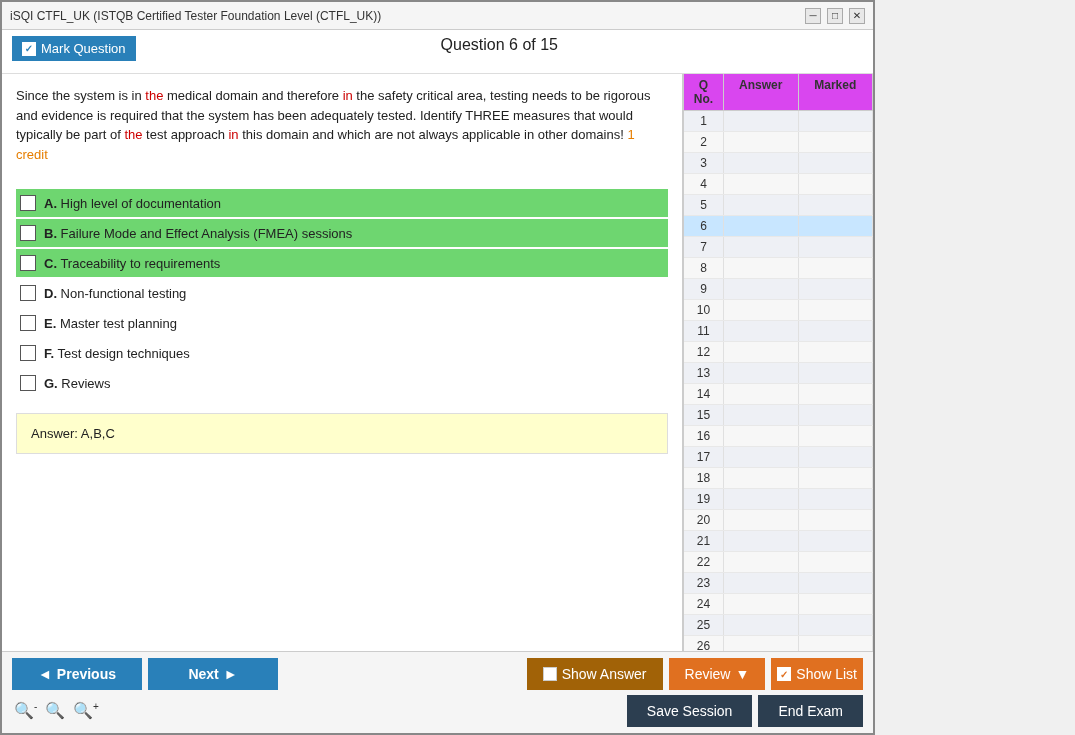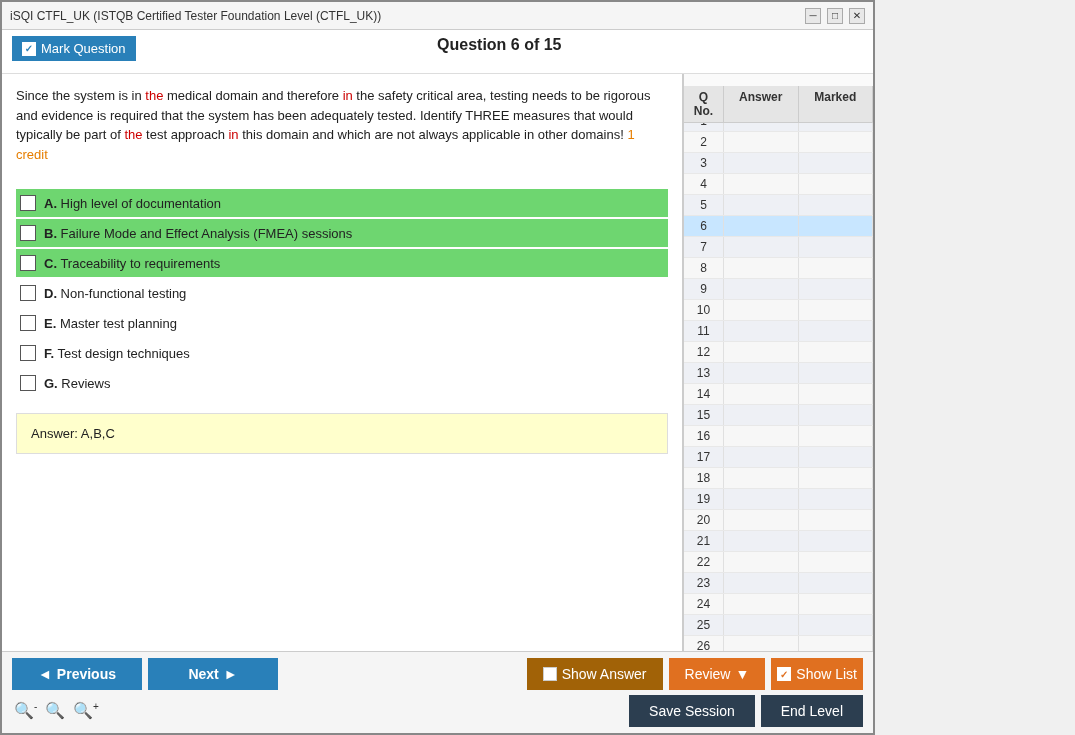--- a/index.html
+++ b/index.html
@@ -75,21 +75,21 @@
     .mark-question-btn .chk-icon::after {
       content: '✓';
       color: #2980b9;
       font-size: 10px;
       font-weight: bold;
     }
     .question-title {
       flex: 1;
       text-align: center;
       font-size: 16px;
-      font-weight: bold;
+      font-weight: normal;
       color: #222;
     }
 
     .main-content {
       display: flex;
       flex: 1;
       overflow: hidden;
     }
 
     .question-area {
@@ -154,24 +154,24 @@
     .sidebar {
       width: 190px;
       border-left: 1px solid #ccc;
       overflow-y: auto;
       background: #fafafa;
     }
 
     .sidebar-header {
       display: grid;
       grid-template-columns: 40px 1fr 1fr;
-      background: #e5e5e5;
+      background: #d946ef;
       border-bottom: 1px solid #ccc;
       position: sticky;
-      top: 12px;
+      top: 0;
       z-index: 1;
     }
     .sidebar-header-cell {
       padding: 4px 6px;
       font-size: 12px;
       font-weight: bold;
       color: #333;
       border-right: 1px solid #ccc;
       text-align: center;
     }
@@ -555,18 +555,18 @@
       <div class="zoom-row">
         <button class="zoom-btn" style="font-size:16px;">🔍<span style="font-size:10px;vertical-align:super;">-</span></button>
         <button class="zoom-btn" style="font-size:16px;">🔍</button>
         <button class="zoom-btn" style="font-size:16px;">🔍<span style="font-size:10px;vertical-align:super;">+</span></button>
       </div>
       <div class="bottom-right-row">
         <button class="btn-save">
           <span>Save Session</span>
         </button>
         <button class="btn-end">
-          <span>End Level</span>
+          <span>End Exam</span>
         </button>
       </div>
     </div>
   </div>
 </div>
 
 </body></html>

